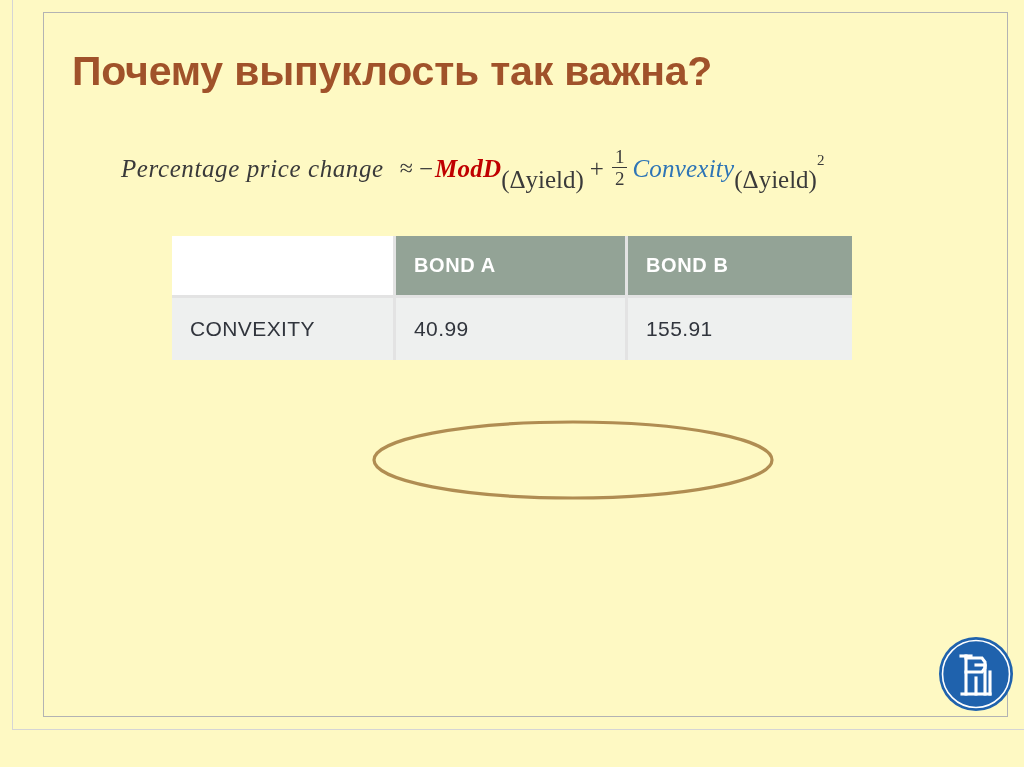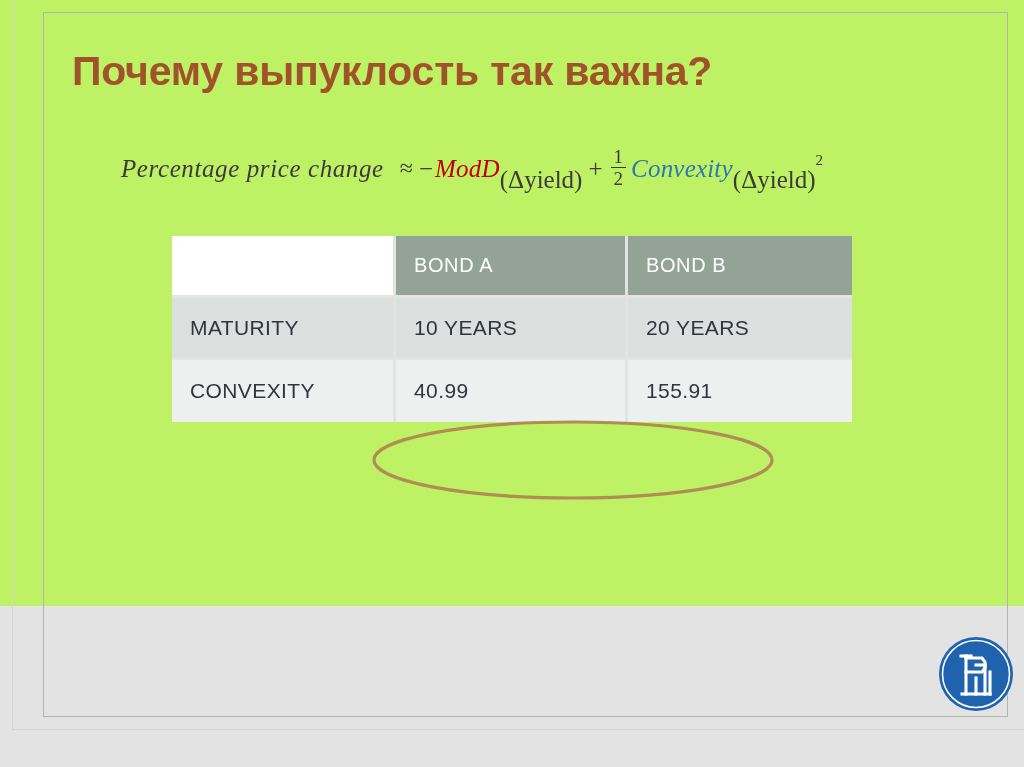--- a/index.html
+++ b/index.html
@@ -10,22 +10,22 @@
     width: 1024px;
     height: 767px;
     background: #e3e3e3;
     font-family: "Liberation Sans", sans-serif;
     overflow: hidden;
   }
 
   .slide {
     position: relative;
     width: 1024px;
-    height: 606px;
-    background: #bef264;
+    height: 767px;
+    background: #fef9c3;
   }
 
   
   .slide-frame {
     position: absolute;
     left: 43px;
     top: 12px;
     width: 965px;
     height: 705px;
     border: 1px solid #b3b3b3;
@@ -72,21 +72,21 @@
   }
   .formula .lead { letter-spacing: 0.6px; }
   .formula .approx {
     font-style: normal;
     padding: 0 6px 0 16px;
     font-size: 24px;
   }
   .formula .minus { font-style: normal; padding-right: 2px; }
   .formula .modd {
     color: #c00000;
-    font-weight: normal;
+    font-weight: bold;
     letter-spacing: 0.2px;
   }
   .formula .convexity {
     color: #2e75b6;
     letter-spacing: 0.2px;
     padding-left: 3px;
   }
   .formula .op {
     font-style: normal;
     padding: 0 6px;
@@ -153,21 +153,21 @@
 
   thead th {
     height: 64px;
   }
   thead th.corner {
     background: #ffffff;
   }
   thead th.hdr {
     background: #93a396;
     color: #ffffff;
-    font-weight: normal;
+    font-weight: bold;
     font-size: 20px;
     letter-spacing: 0.6px;
   }
 
   tbody tr.band-dark td { background: #dbdfdd; }
   tbody tr.band-light td { background: #eef0ef; }
 
   
   .ellipse-annotation {
     position: absolute;
@@ -221,25 +221,20 @@
       <col class="col-b">
     </colgroup>
     <thead>
       <tr>
         <th class="corner"></th>
         <th class="hdr">BOND A</th>
         <th class="hdr">BOND B</th>
       </tr>
     </thead>
     <tbody>
-      <tr class="band-dark">
-        <td>MATURITY</td>
-        <td>10 YEARS</td>
-        <td>20 YEARS</td>
-      </tr>
       <tr class="band-light">
         <td>CONVEXITY</td>
         <td>40.99</td>
         <td>155.91</td>
       </tr>
     </tbody>
   </table>
 
   <svg class="ellipse-annotation" viewBox="0 0 404 82">
     <ellipse cx="202" cy="41" rx="199" ry="38" fill="none" stroke="#b08d52" stroke-width="3.2"></ellipse>

